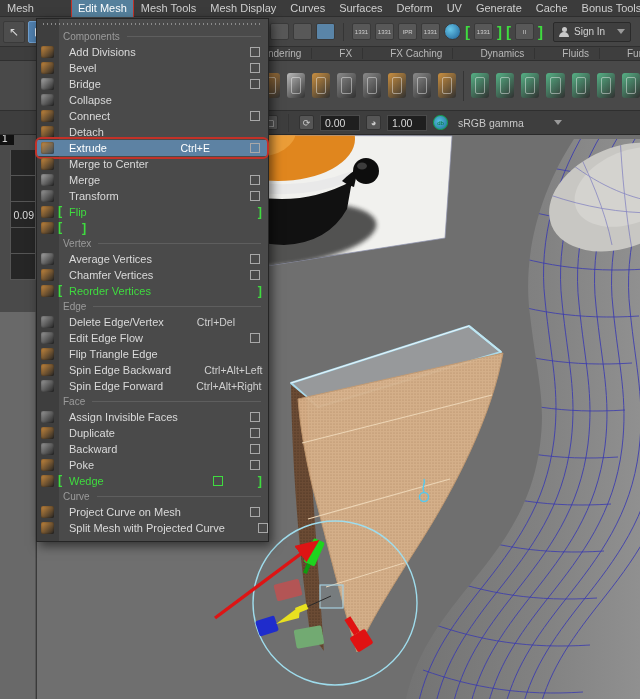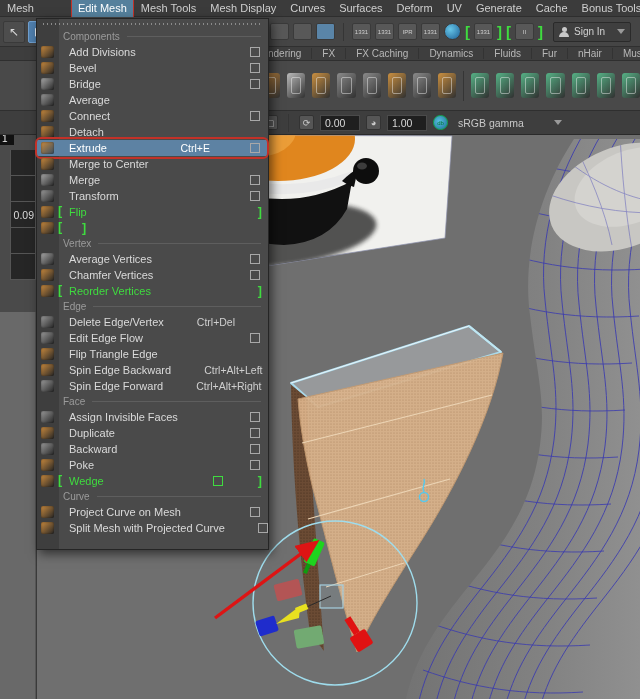--- a/index.html
+++ b/index.html
@@ -29,21 +29,21 @@
   .gbr { color:#3fdc3f; font-size:15px; font-weight:bold; line-height:1; }
   .signin { margin-left:10px; width:78px; height:20px; background:#3f3f3f; border:1px solid #2a2a2a;
             border-radius:2px; display:flex; align-items:center; gap:5px; padding:0 5px; }
   .signin .person { width:10px; height:10px; position:relative; }
   .signin .person::before { content:''; position:absolute; left:2.5px; top:0; width:5px; height:5px; border-radius:50%; background:#c9c9c9; }
   .signin .person::after { content:''; position:absolute; left:0; top:5.5px; width:10px; height:4.5px; border-radius:5px 5px 0 0; background:#c9c9c9; }
   .signin .lbl { color:#d2d2d2; font-size:10px; flex:1; }
   .caret { width:0; height:0; border-left:4px solid transparent; border-right:4px solid transparent; border-top:5px solid #9a9a9a; }
 
   .shelfTabs { position:absolute; left:0; top:47px; width:640px; height:14px; background:#3e3e3e;
-               border-bottom:1px solid #2f2f2f; z-index:6; display:flex; align-items:center; gap:0; padding-left:258px; }
+               border-bottom:1px solid #2f2f2f; z-index:6; display:flex; align-items:center; gap:17px; padding-left:258px; }
   .stab { font-size:10px; color:#b8b8b8; padding:0 10px; border-right:1px solid #333; white-space:nowrap; }
 
   .shelfIcons { position:absolute; left:0; top:61px; width:640px; height:50px; background:#494949;
                 border-bottom:1px solid #2f2f2f; z-index:6; display:flex; align-items:center; gap:7px; padding-left:262px; }
   .sic { width:25px; height:25px; border-radius:3px; position:relative; opacity:.95; }
   .sic::after { content:''; position:absolute; inset:4px; border:1px solid rgba(255,255,255,.45); border-radius:2px; }
   .ssep { width:1px; height:30px; background:#353535; }
 
   .statusRow { position:absolute; left:0; top:111px; width:640px; height:24px; background:#3e3e3e;
                border-bottom:1px solid #2a2a2a; z-index:6; display:flex; align-items:center; gap:6px; padding-left:263px; }
@@ -74,21 +74,21 @@
   .cellCol .cell { height:26px; background:#262626; border:1px solid #555; border-top:none;
                    color:#dcdcdc; font-size:10.5px; display:flex; align-items:center; justify-content:flex-end; padding-right:1px; overflow:hidden; }
   .sbLower { position:absolute; left:0; top:265px; width:36px; bottom:0; background:#696969; border-right:1px solid #565656; }
 
   
   #vpWrap { position:absolute; left:0; top:135px; width:640px; height:564px; z-index:1; background:#6f6f6f; }
 
   
   .menuPanel { position:absolute; left:36px; top:18px; width:233px; z-index:10;
                background:linear-gradient(90deg,#3e3e3e 0,#3e3e3e 22px,#4a4a4a 22px);
-               border:1px solid #252525; box-shadow:3px 4px 10px rgba(0,0,0,.55); padding-bottom:13px; }
+               border:1px solid #252525; box-shadow:3px 4px 10px rgba(0,0,0,.55); padding-bottom:5px; }
   .tearoff { height:6px; margin:2px 6px 2px 6px;
              background:repeating-linear-gradient(90deg,#8a8a8a 0 1.5px,transparent 1.5px 4px);
              background-size:100% 2px; background-position:center; background-repeat:no-repeat; }
   .mhdr { display:flex; align-items:center; height:15px; padding-left:26px; }
   .mhdr span { font-size:10px; color:#9b9b9b; white-space:nowrap; }
   .mhdr i { flex:1; height:1px; background:#5e5e5e; margin:0 7px 0 7px; }
   .mrow { position:relative; height:16px; display:flex; align-items:center; padding:0 6px 0 0; cursor:default;gap:33px; }
   .micon { position:absolute; left:4px; top:2px; width:13px; height:12px; border-radius:2px;
            box-shadow:inset 0 0 2px rgba(0,0,0,.5); }
   .lbracket, .rbracket { color:#3fdc3f; font-size:12.5px; font-weight:bold; line-height:1; }
@@ -362,21 +362,21 @@
         <span class="mlabel">Bevel</span>
         <span class="mcheck"></span>
       </div>
       <div class="mrow">
         <span class="micon" style="background: linear-gradient(135deg, rgb(168, 168, 168), rgba(0, 0, 0, 0.4));"></span>
         <span class="mlabel">Bridge</span>
         <span class="mcheck"></span>
       </div>
       <div class="mrow">
         <span class="micon" style="background: linear-gradient(135deg, rgb(154, 154, 154), rgba(0, 0, 0, 0.4));"></span>
-        <span class="mlabel">Average</span>
+        <span class="mlabel">Collapse</span>
         <span class="mcheck hiddenBox"></span>
       </div>
       <div class="mrow">
         <span class="micon" style="background: linear-gradient(135deg, rgb(201, 138, 62), rgba(0, 0, 0, 0.4));"></span>
         <span class="mlabel">Connect</span>
         <span class="mcheck"></span>
       </div>
       <div class="mrow">
         <span class="micon" style="background: linear-gradient(135deg, rgb(201, 138, 62), rgba(0, 0, 0, 0.4));"></span>
         <span class="mlabel">Detach</span>

